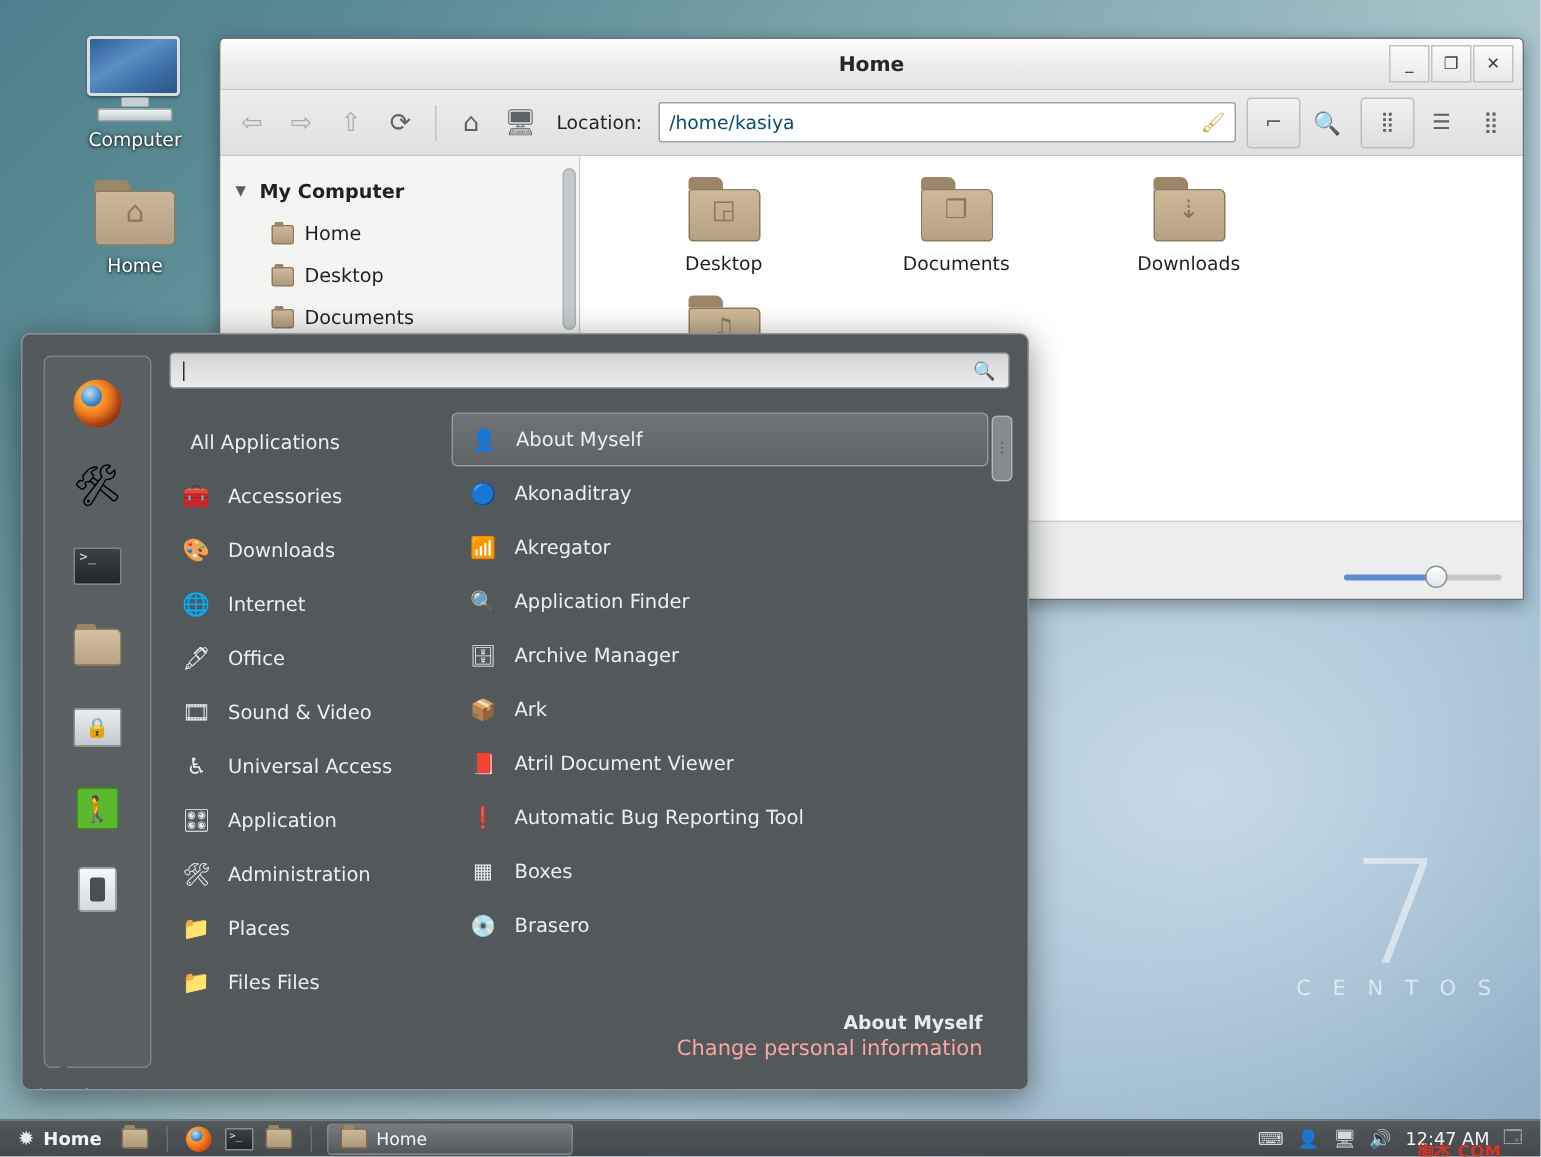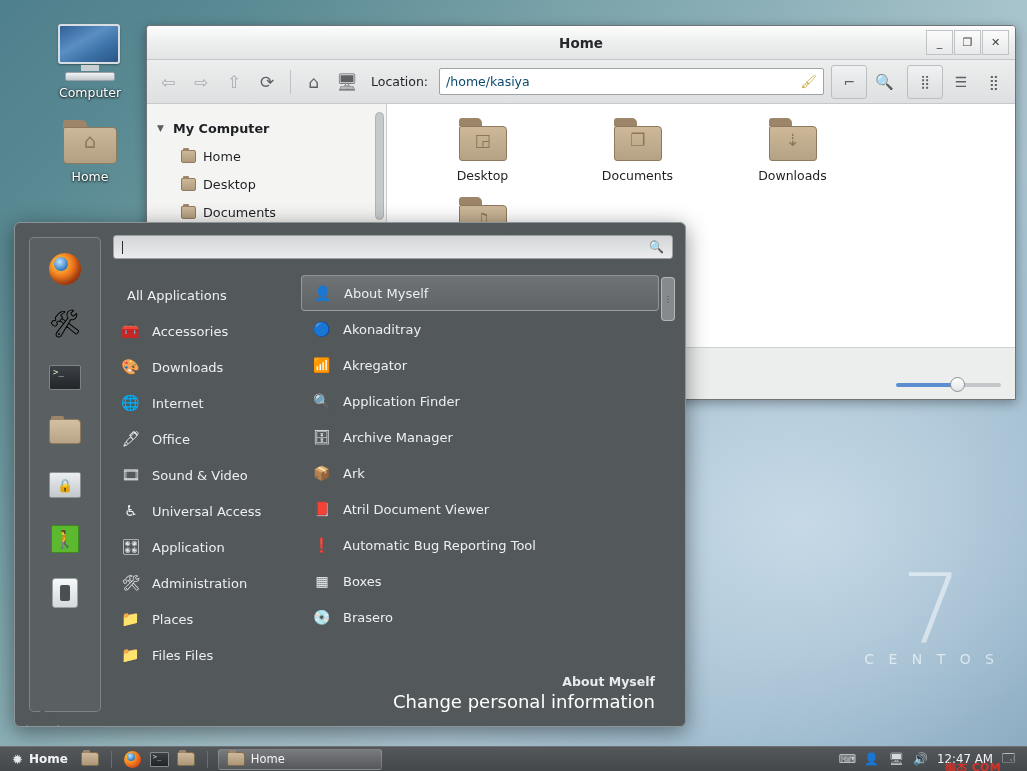--- a/index.html
+++ b/index.html
@@ -213,21 +213,21 @@
   }
   .app-row .ai { width:22px; height:20px; margin-right:10px; display:flex; align-items:center; justify-content:center; font-size:14px; }
   .app-scroll { position:absolute; right:-2px; top:2px; width:14px; bottom:6px; }
   .app-scroll .t {
     width:14px; height:44px; border-radius:4px;
     background:rgba(255,255,255,.30); border:1px solid rgba(255,255,255,.38);
     display:flex; align-items:center; justify-content:center; color:#4c5154; font-size:9px; letter-spacing:0;
   }
   .menu-foot { height:56px; padding:4px 18px 0 0; text-align:right; color:#e8ebed; }
   .menu-foot .ft-title { font-size:12.5px; font-weight:bold; }
-  .menu-foot .ft-sub { font-size:18px; margin-top:2px; color:#ffffff; }
+  .menu-foot .ft-sub { font-size:14px; margin-top:2px; color:#fca5a5; }
   
   .taskbar {
     position:absolute; left:0; bottom:0; width:1027px; height:25px;
     background:linear-gradient(#55585b,#45484b); border-top:1px solid #6d7174;
     display:flex; align-items:center; padding:0 6px; gap:6px;
   }
   .tb-menu { display:flex; align-items:center; gap:6px; padding:0 6px; cursor:default; }
   .tb-menu .gear { font-size:13px; color:#e9ecee; }
   .tb-menu .txt { font-size:12px; color:#f0f2f4; font-weight:bold; }
   .launch {

